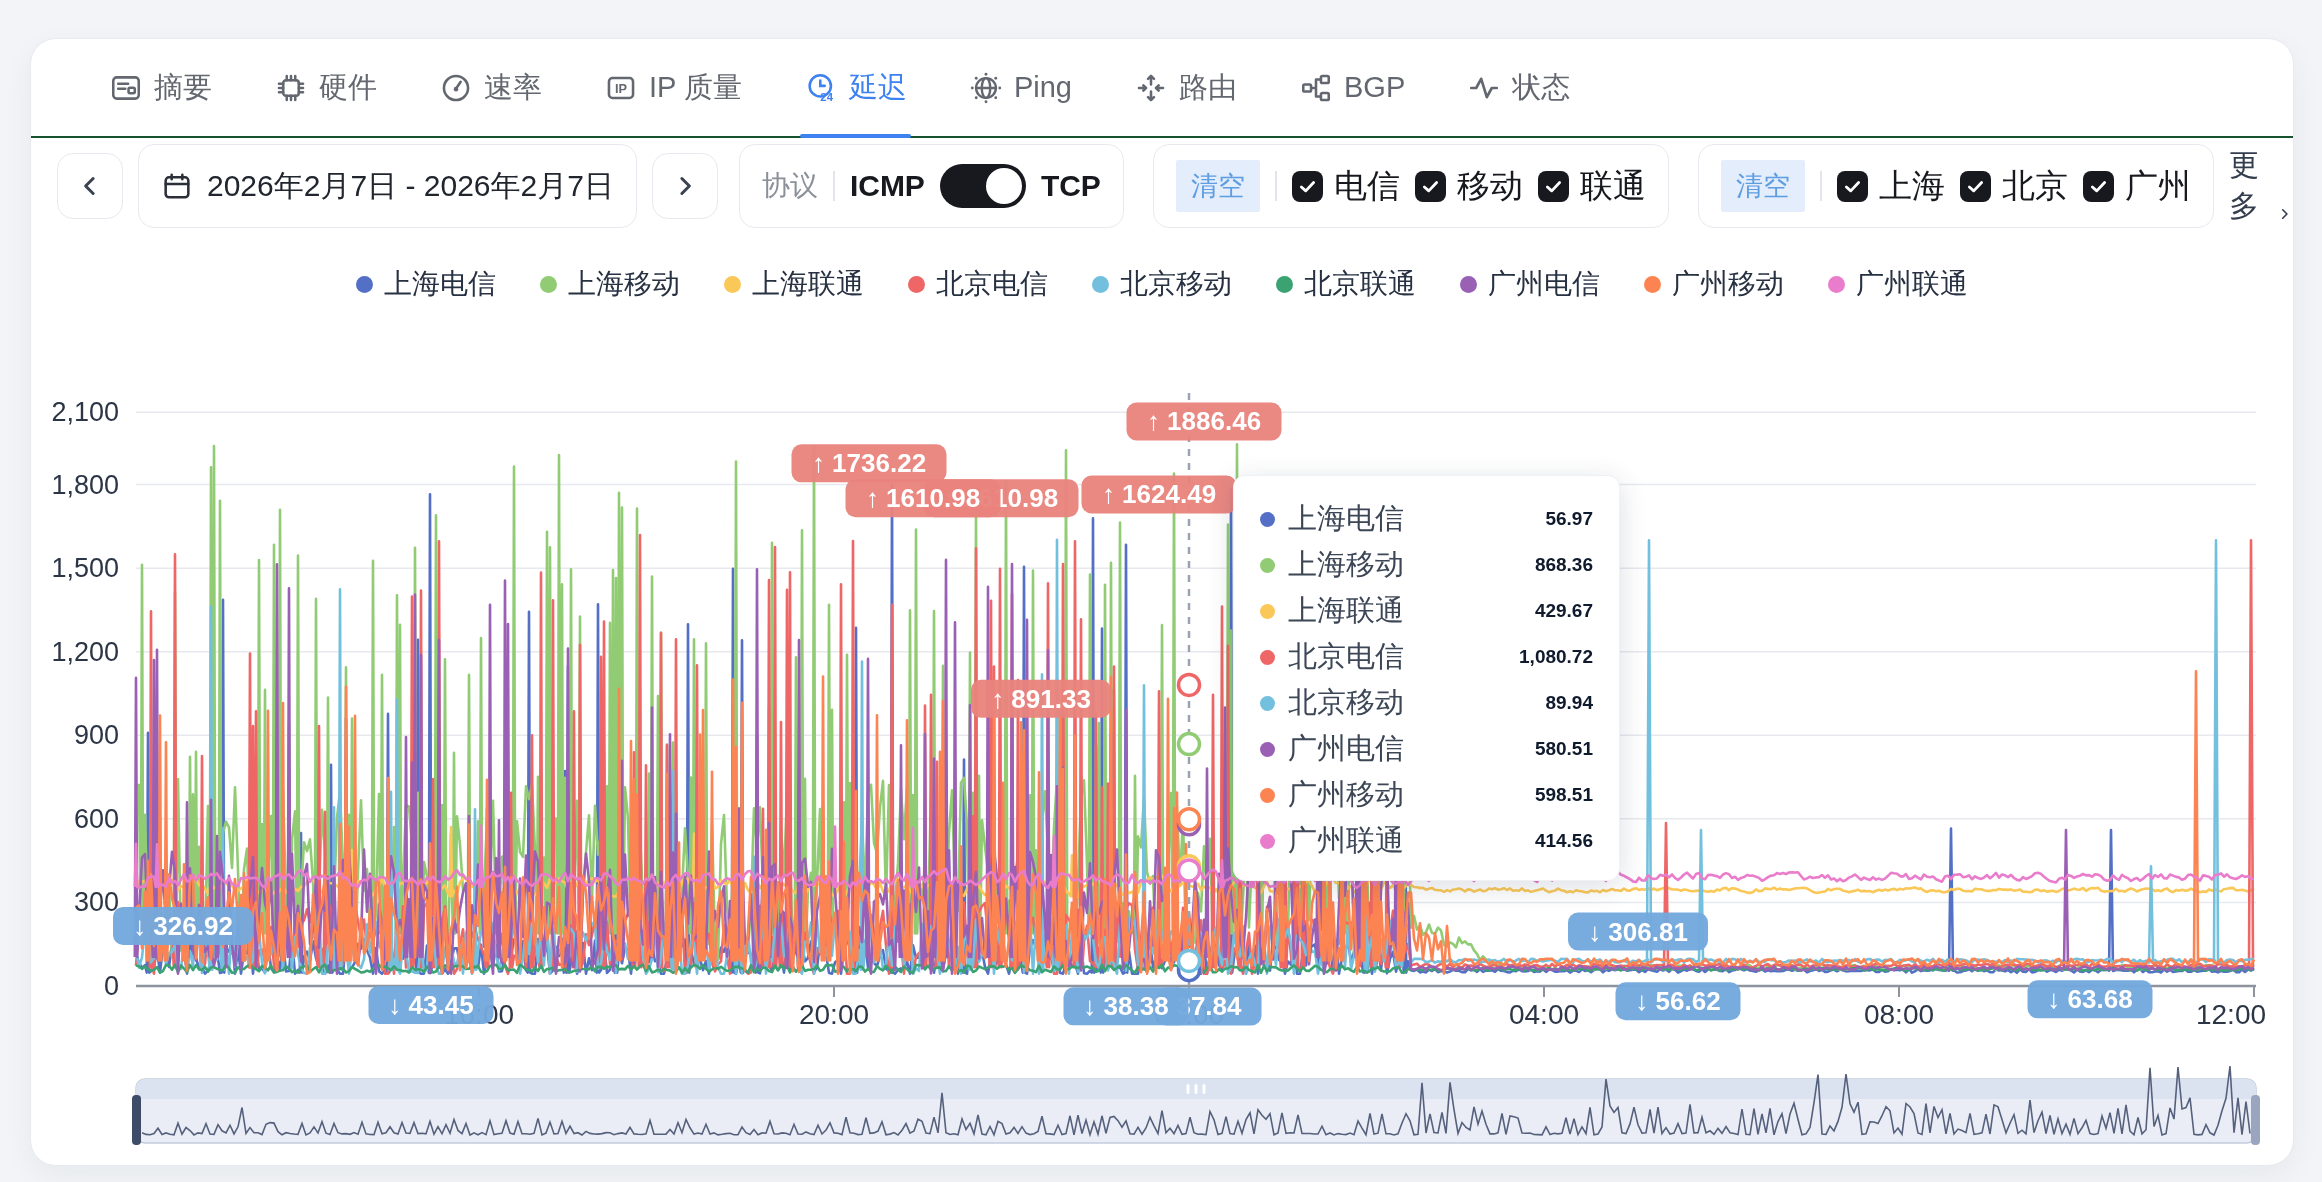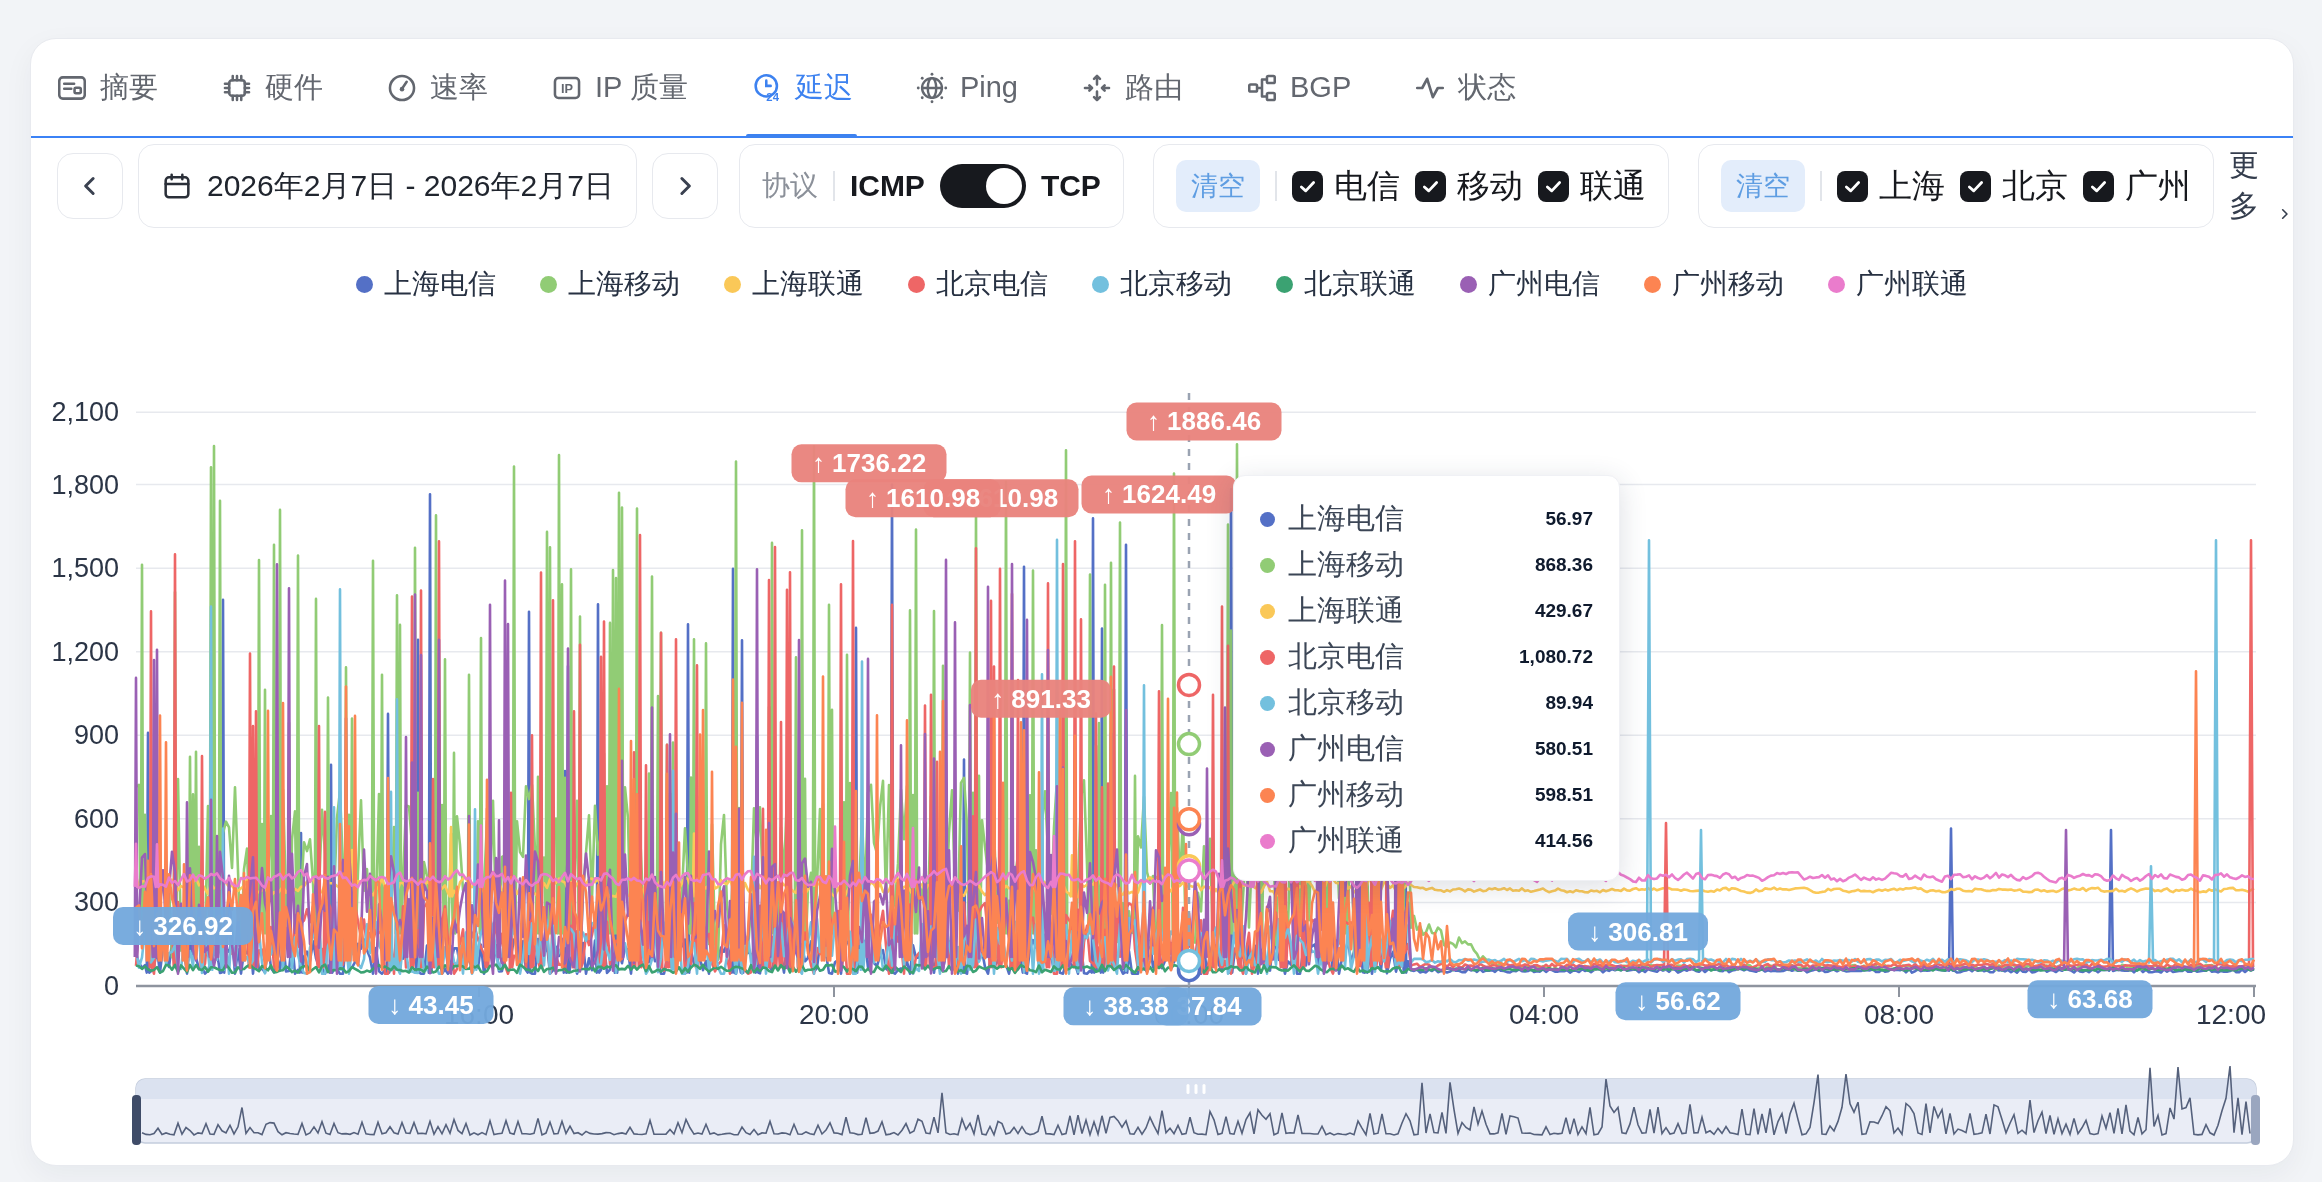--- a/index.html
+++ b/index.html
@@ -1,40 +1,40 @@
 <!DOCTYPE html>
 <html><head>
 <meta charset="utf-8">
 <style>
   html,body{margin:0;padding:0}
   body{width:2322px;height:1182px;position:relative;background:#f2f4f7;
        font-family:"Liberation Sans","DejaVu Sans",sans-serif;overflow:hidden}
   .panel{position:absolute;left:30px;top:38px;width:2262px;height:1126px;background:#fff;
          border:1.5px solid #e8eaef;border-radius:26px;box-shadow:0 10px 30px rgba(25,35,65,.05);overflow:hidden}
   
-  .tabbar{display:flex;align-items:stretch;height:97px;padding-left:24px;gap:62px;border-bottom:2px solid #3b82f6}
+  .tabbar{display:flex;align-items:stretch;height:97px;padding-left:78px;gap:62px;border-bottom:2px solid #14532d}
   .tab{display:flex;align-items:center;gap:11px;color:#63676f;font-size:29px;font-weight:500;position:relative;cursor:pointer;white-space:nowrap}
   .tab svg{width:34px;height:34px;flex:none}
   .tab.active{color:#3d82f0}
   .tab.active::after{content:"";position:absolute;left:-4px;right:-4px;bottom:-2px;height:4px;background:#3d82f0;border-radius:3px}
   
   .controls{display:flex;align-items:center;height:66px;margin:15px 26px 0 26px;gap:15px}
   .iconbtn{width:66px;height:66px;flex:none;display:flex;align-items:center;justify-content:center;
            background:#fff;border:1.5px solid #e7e9ee;border-radius:16px;cursor:pointer}
   .iconbtn svg{width:30px;height:30px}
   .card{display:flex;align-items:center;height:66px;background:#fff;border:1.5px solid #e7e9ee;
         border-radius:16px;padding:8px 22px;gap:15px;flex:none}
   .date-card{font-size:30px;font-weight:500;color:#20252e;gap:14px;cursor:pointer}
   .date-card svg{width:32px;height:32px}
   .muted{color:#8b9099;font-size:28px}
   .vdiv{width:2px;height:30px;background:#e2e5ea;flex:none}
   .proto{font-size:30px;font-weight:600;color:#17191e}
   .toggle{width:86px;height:44px;background:#17191e;border-radius:22px;position:relative;cursor:pointer;flex:none}
   .knob{position:absolute;top:4px;right:4px;width:36px;height:36px;border-radius:50%;background:#fff}
-  .clear{background:#e3edfb;color:#5e9de2;font-size:27px;font-weight:500;padding:8px 15px;border-radius:10px;cursor:pointer}
+  .clear{background:#e3edfb;color:#5e9de2;font-size:27px;font-weight:500;padding:8px 15px;border-radius:2px;cursor:pointer}
   .ck{display:flex;align-items:center;gap:11px;font-size:33px;font-weight:500;color:#17191e;cursor:pointer}
   .box{width:31px;height:31px;border-radius:8px;background:#17191e;display:flex;align-items:center;justify-content:center;flex:none}
   .box svg{width:21px;height:21px}
   .more{display:flex;align-items:flex-end;gap:8px;margin-left:auto;font-size:30px;font-weight:500;color:#343d4d;cursor:pointer}
   .more svg{width:26px;height:26px}
   
   .legend{display:flex;justify-content:center;align-items:center;gap:44px;margin-top:46px}
   .lg-item{display:flex;align-items:center;gap:11px;cursor:pointer}
   .lg-dot{width:17px;height:17px;border-radius:50%}
   .lg-label{font-size:28px;color:#273142;font-weight:500}

